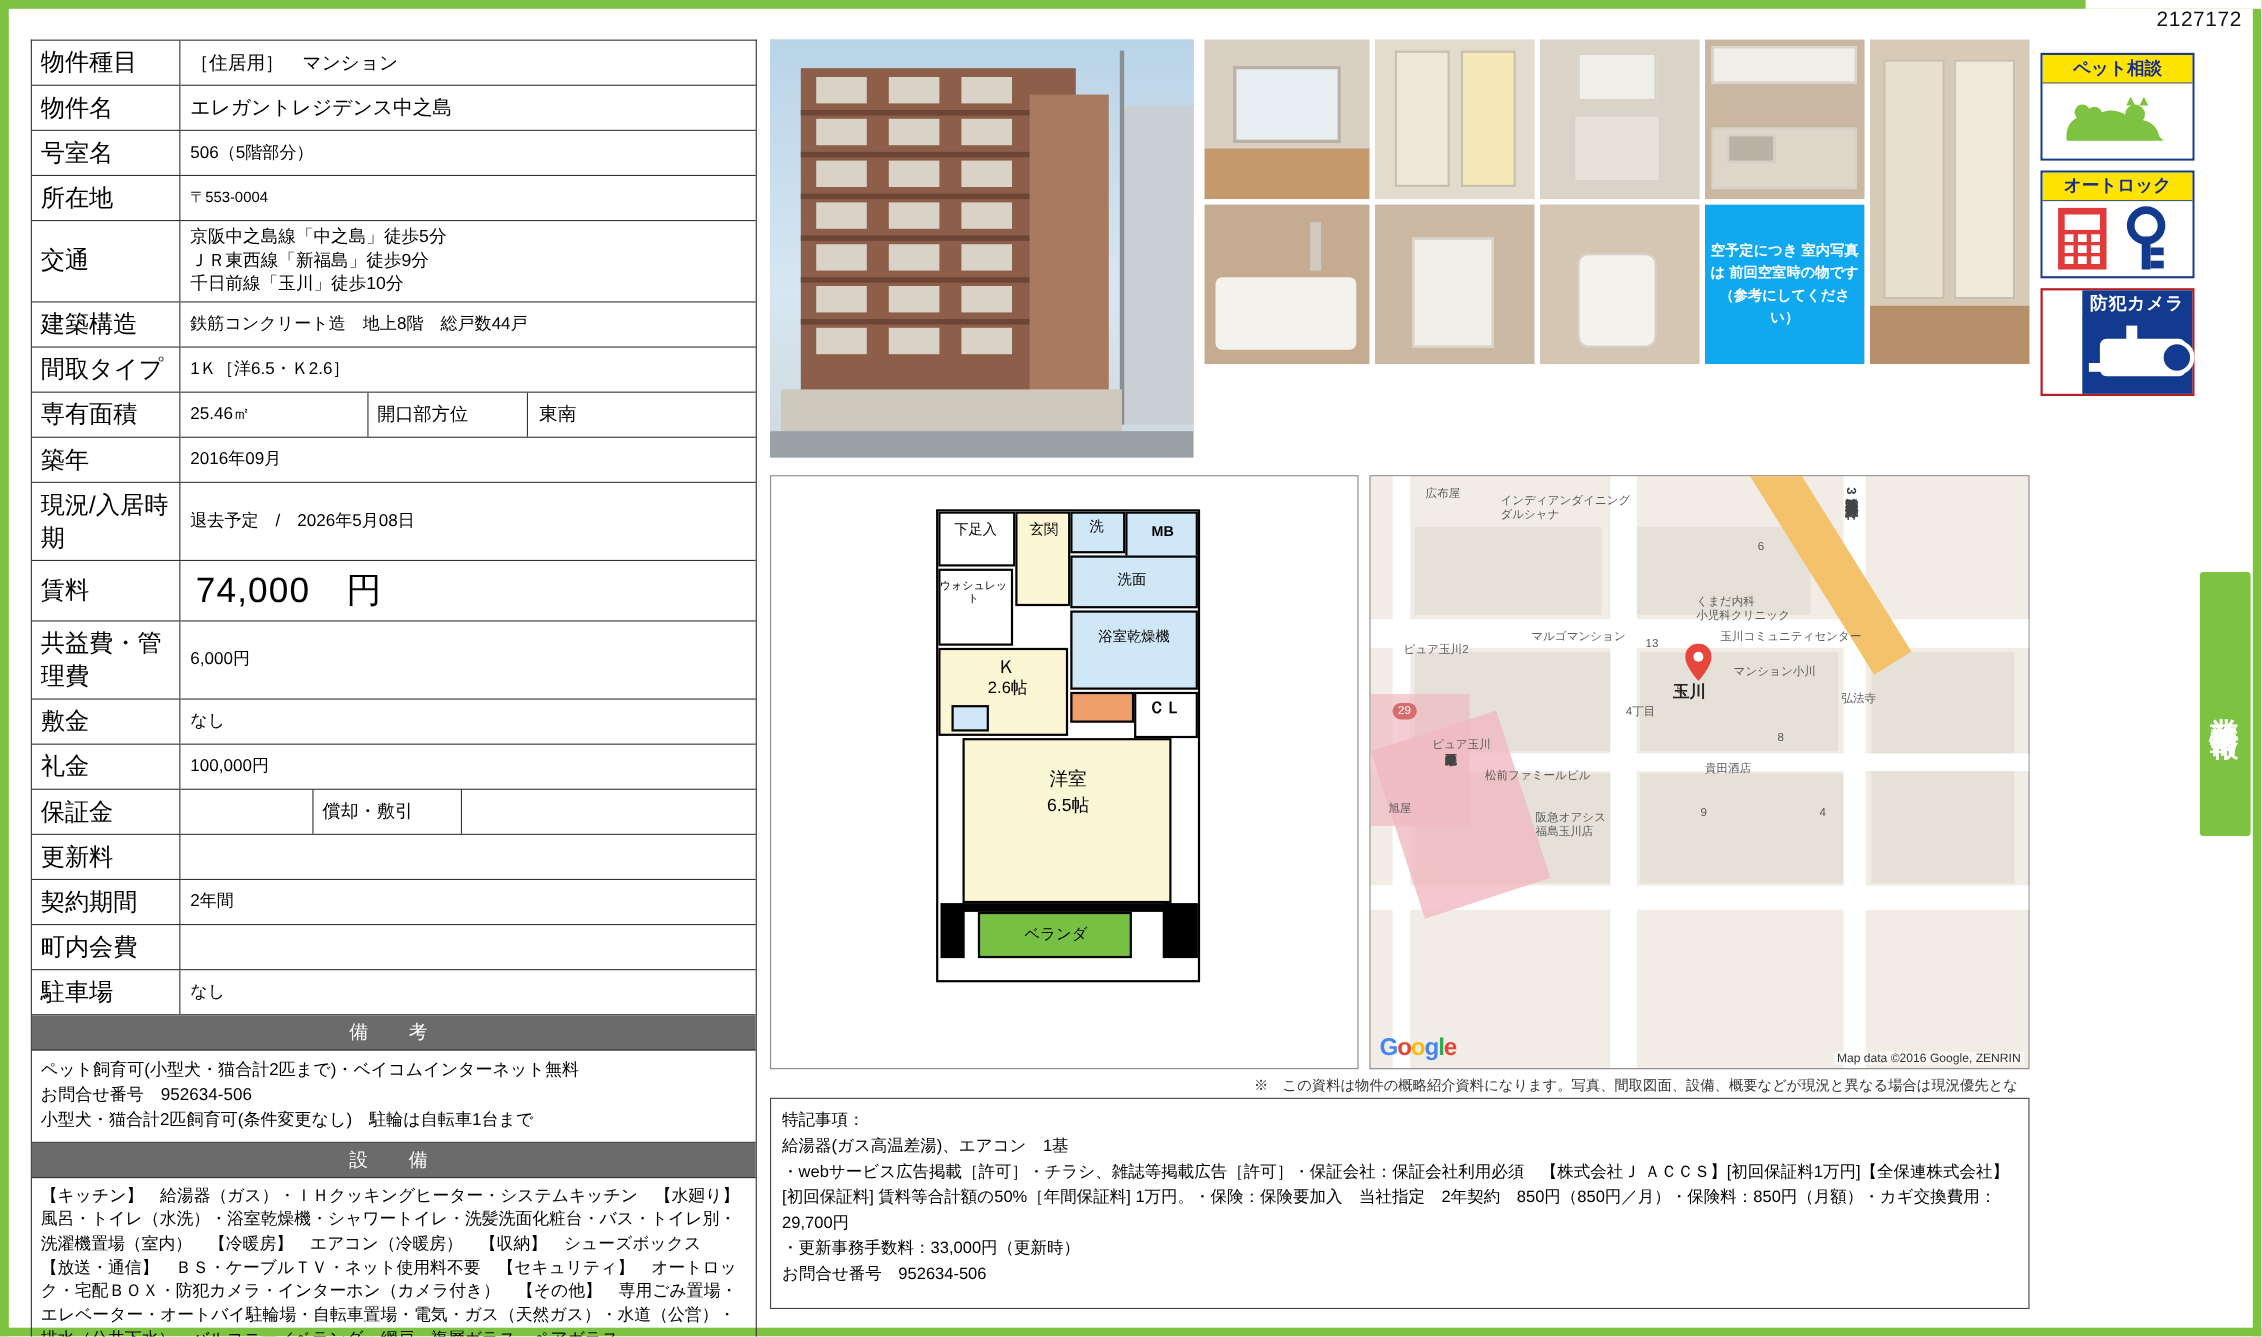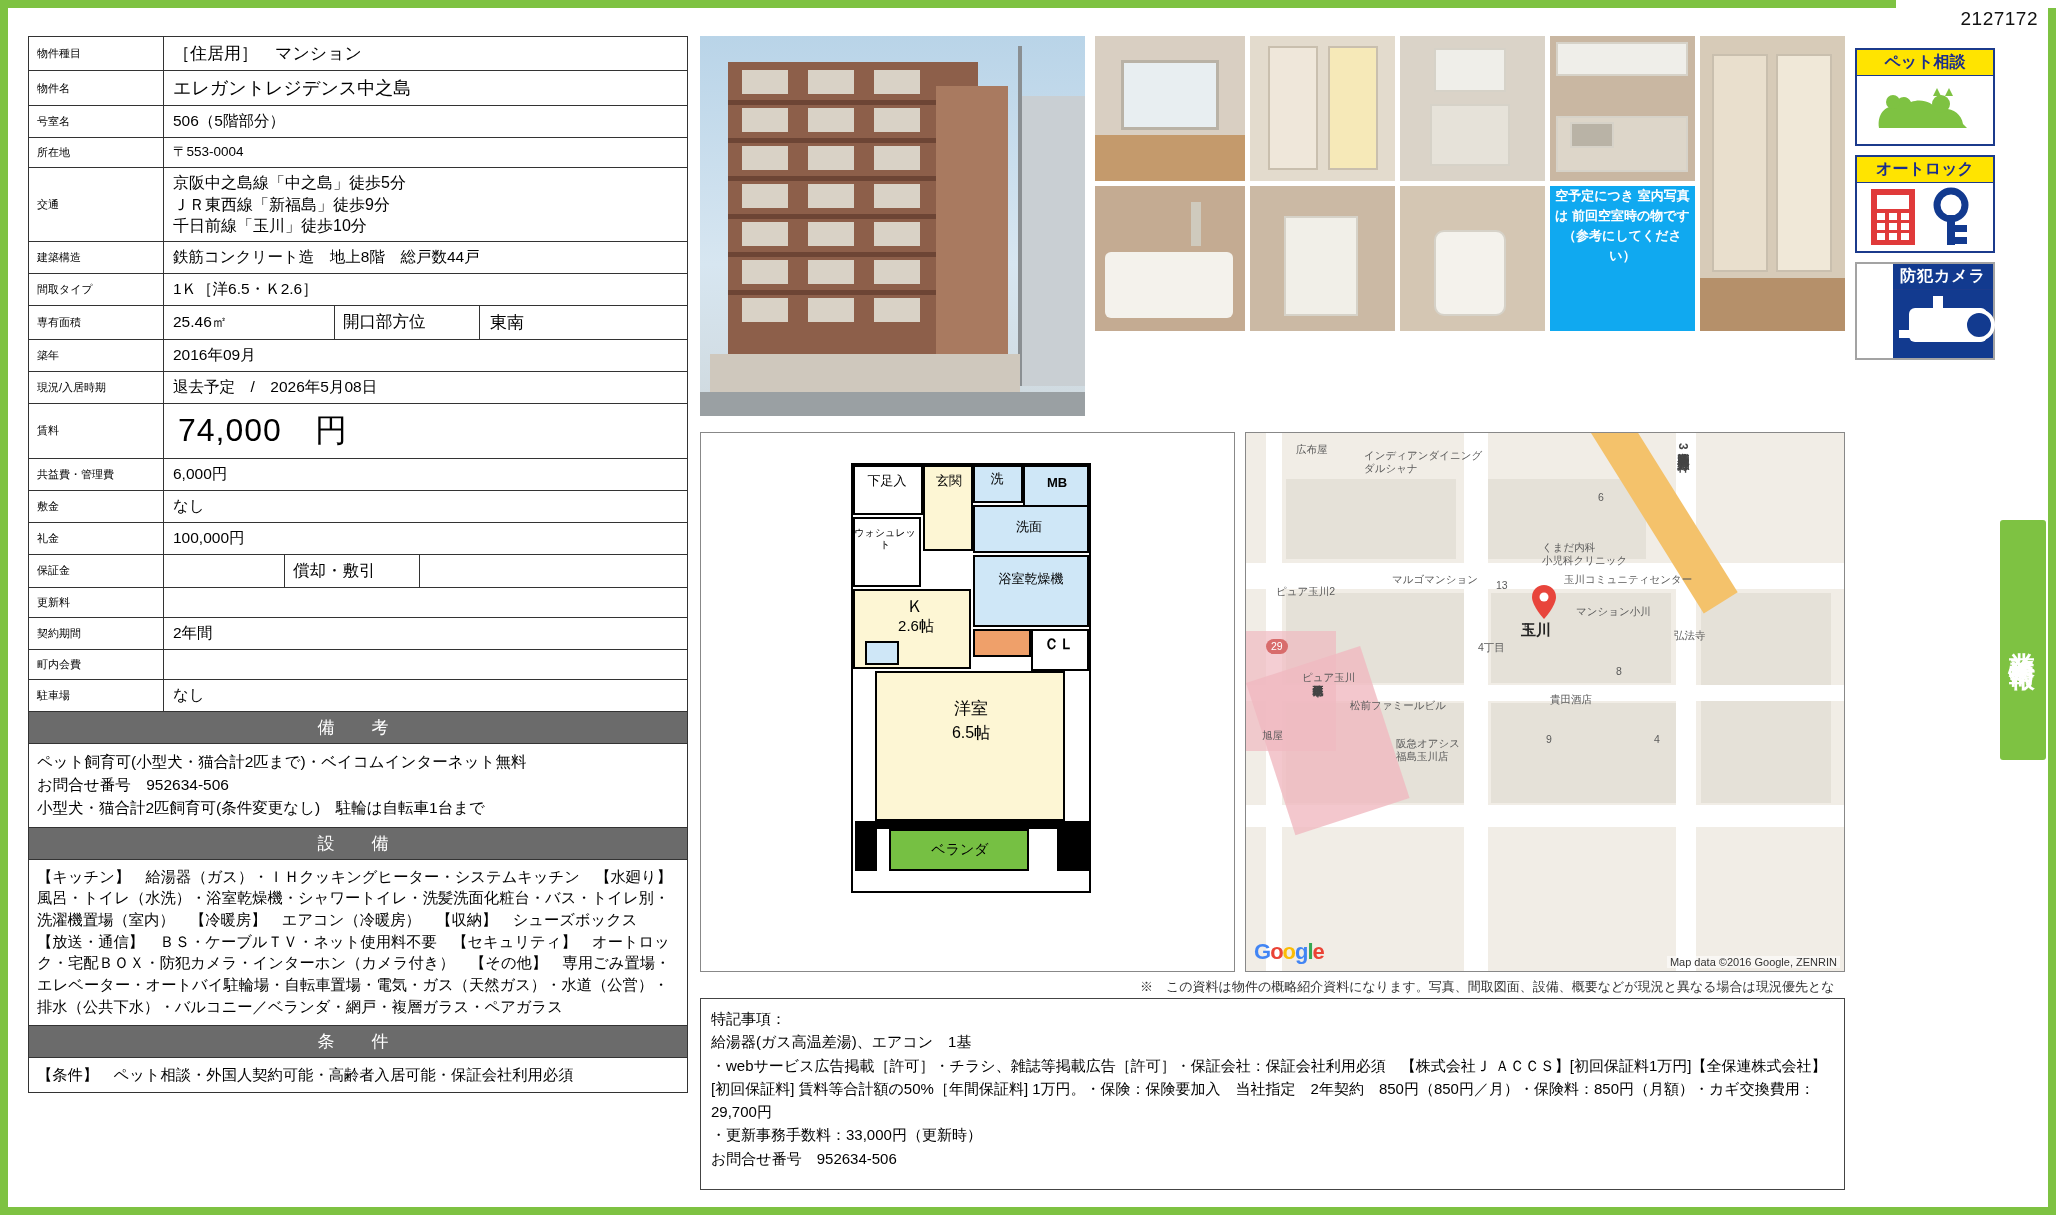--- a/index.html
+++ b/index.html
@@ -25,21 +25,21 @@
 
   
   .left-table {
     position:absolute; left:28px; top:36px; width:660px;
     border:1.5px solid #333; border-bottom:none;
     font-size:17px; color:#000;
   }
   .row { display:flex; border-bottom:1.5px solid #333; min-height:30px; }
   .lbl {
     width:135px; flex:0 0 135px; border-right:1.5px solid #333;
-    padding:5px 8px; font-size:11px; display:flex; align-items:center;text-align:right;
+    padding:5px 8px; font-size:22px; display:flex; align-items:center;
   }
   .val { flex:1; padding:5px 9px; display:flex; align-items:center; font-size:17px; }
   .val.small { font-size:15.5px; }
   .val-col { flex:1; padding:4px 9px; display:flex; flex-direction:column; justify-content:center; font-size:16px; line-height:1.35; }
   .val-big { font-size:32px; padding-left:14px; letter-spacing:1px; }
   .sub-lbl { border-left:1.5px solid #333; padding:5px 8px; display:flex; align-items:center; font-size:16.5px; }
   .sub-val { border-left:1.5px solid #333; padding:5px 10px; display:flex; align-items:center; font-size:17px; }
   .zip { font-size:13.5px; }
 
   .section-head {
@@ -76,35 +76,35 @@
   .room-wall { position:absolute; inset:0; background:#d9cfc2; }
   .room-floor { position:absolute; left:0; bottom:0; width:100%; height:32%; background:#c49a6c; }
   .room-win { position:absolute; background:#e8eef1; border:3px solid #b9b2a6; }
   .room-door { position:absolute; background:#efe7da; border:2px solid #c9bfae; }
   .tile-wall { position:absolute; inset:0; background:#cdbfae; }
   .tub { position:absolute; background:#f4f2ec; border-radius:6px; }
   .unit { position:absolute; background:#efeee9; border:2px solid #d6d2c8; }
 
   .blue-note {
     position:absolute; inset:0; background:#10a9f0;
-    display:flex; justify-content:center;
+    display:flex; align-items:center; justify-content:center;
   }
   .blue-note span {
     color:#ffffff; font-size:13px; font-weight:bold; line-height:1.55; text-align:center;
   }
 
   
   .badges { position:absolute; left:1855px; top:48px; width:140px; }
   .badge { width:140px; margin-bottom:9px; border:2px solid #1b3a8c; background:#fff; position:relative; }
   .badge-title {
     background:#ffe400; color:#1b2d8c; font-weight:bold; font-size:16px;
     text-align:center; padding:2px 0; border-bottom:1px solid #1b3a8c;
   }
   .badge-art { height:68px; position:relative; background:#fff; }
-  .badge-3 { border:2px solid #a3a3a3;padding-left:36px; }
+  .badge-3 { border:2px solid #b91c1c;padding-left:36px; }
   .badge-3 .badge-title { background:#123a8f; color:#fff; letter-spacing:1px; font-size:16px; }
   .badge-3 .badge-art { background:#123a8f; }
 
   .dogshape { position:absolute; left:14px; top:8px; width:110px; height:52px; }
 
   
   .vtab {
     position:absolute; right:10px; top:520px; width:46px; height:240px;
     background:#7ec242; color:#fff; font-size:26px; font-weight:bold;
     display:flex; flex-direction:column; align-items:center; justify-content:center;

